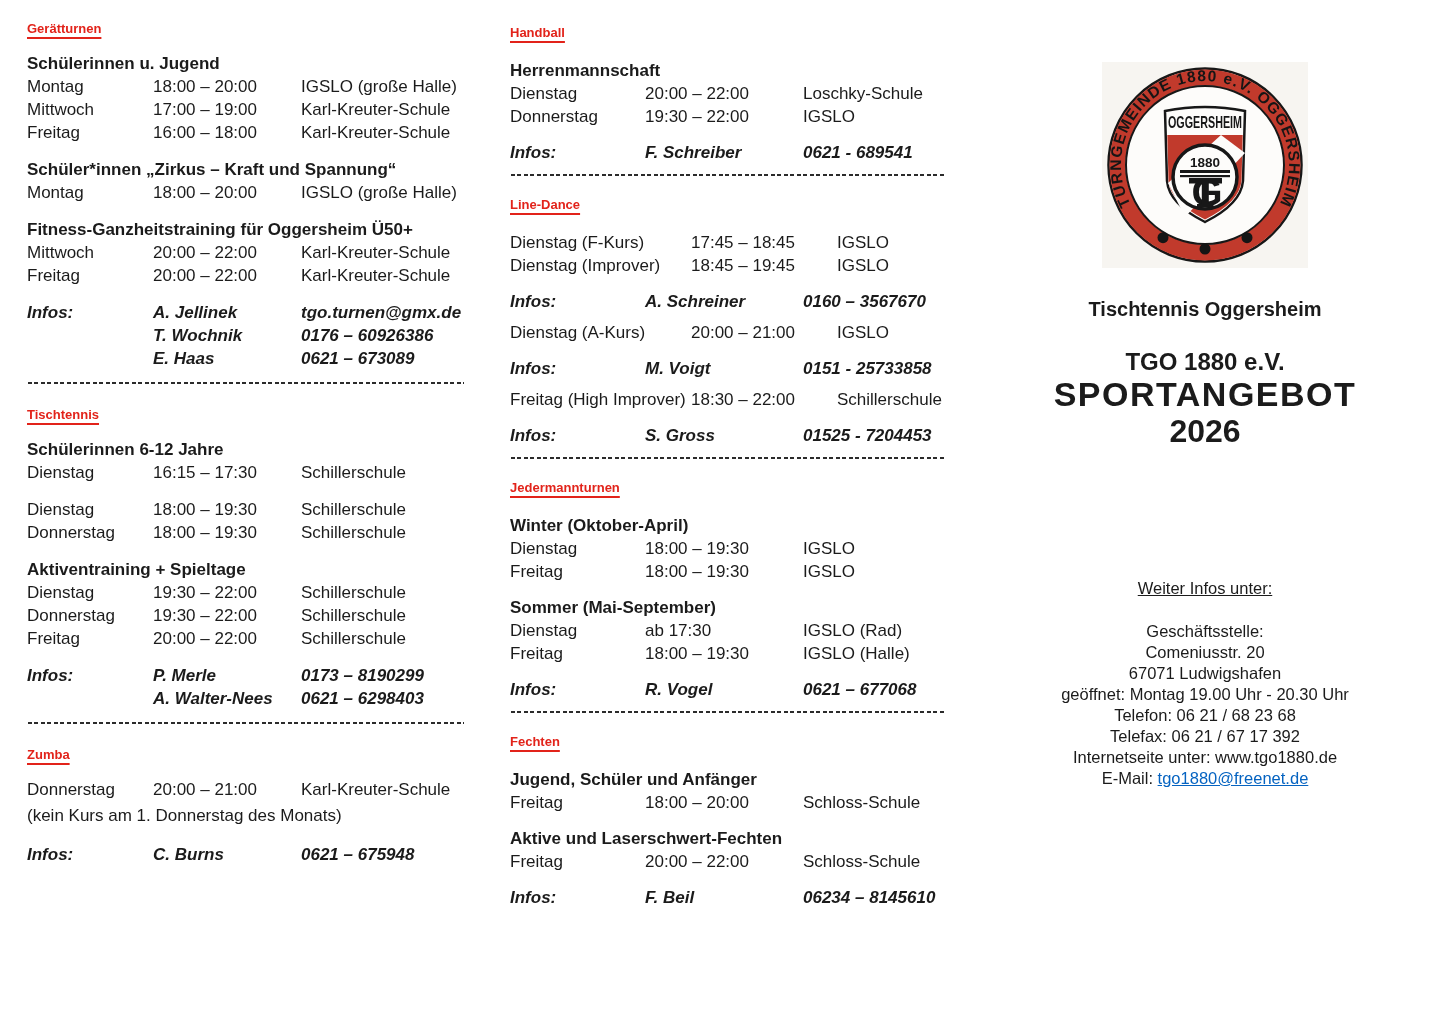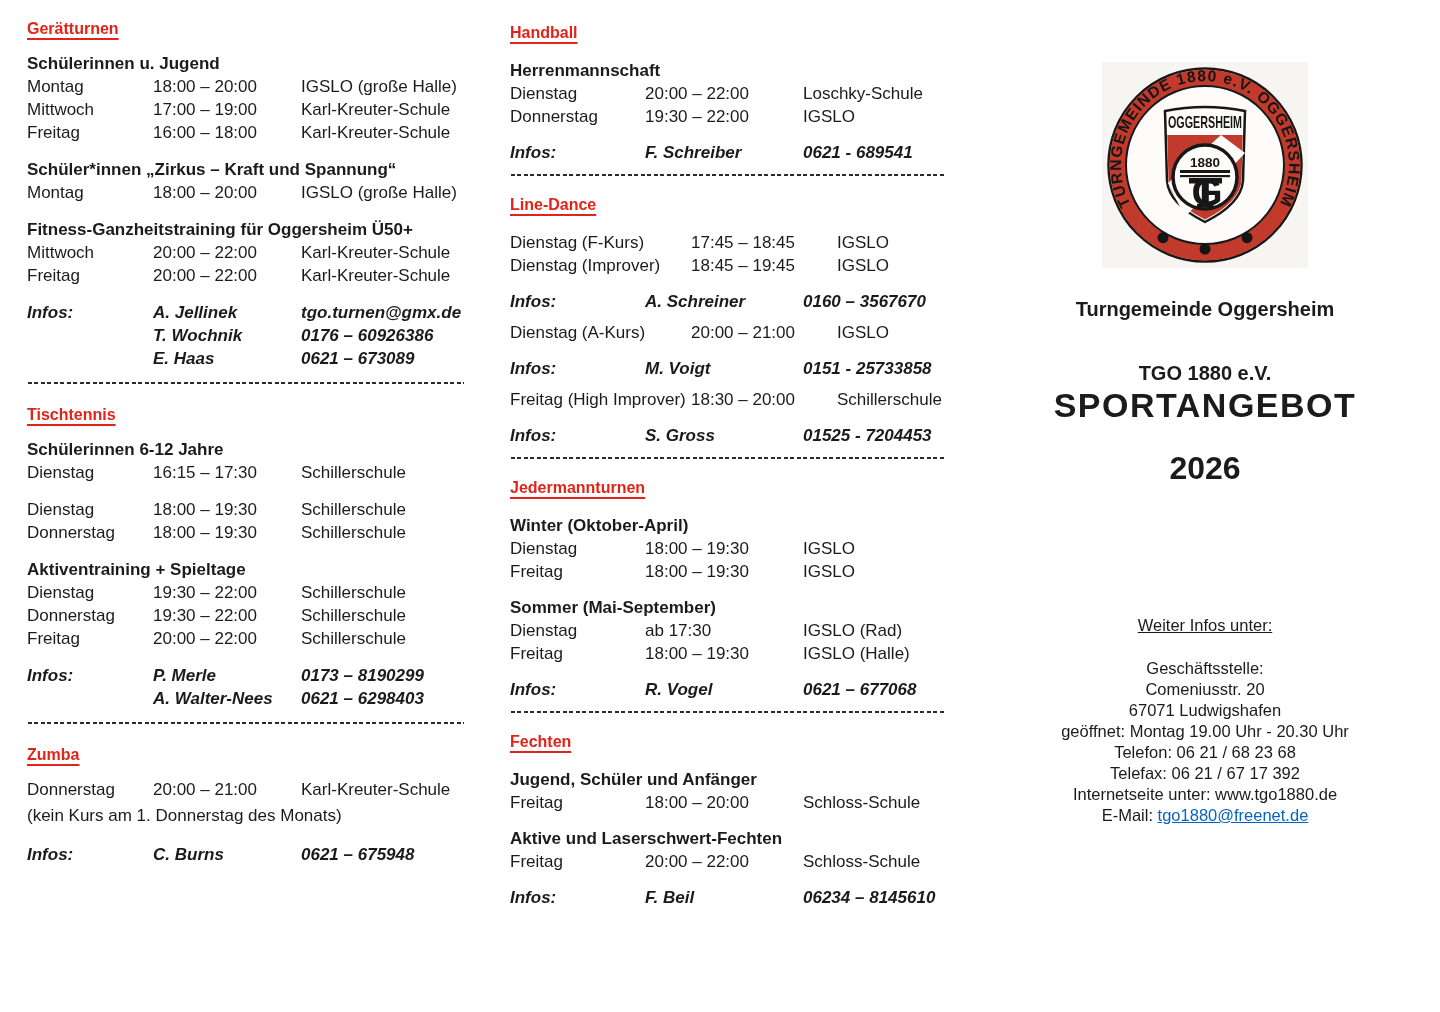--- a/index.html
+++ b/index.html
@@ -13,21 +13,21 @@
     width:1440px;height:1012px;position:relative;background:#ffffff;
     font-family:"Liberation Sans", sans-serif;color:var(--black);
     font-size:17px;overflow:hidden;
   }
   .col{position:absolute;top:18px;}
   #col1{left:27px;width:438px;}
   #col2{left:510px;width:436px;top:22px;}
   #col3{left:992px;width:426px;top:62px;text-align:center;}
 
   .section-title{
-    display:inline-block;font-size:16px;font-weight:700;color:var(--red);
+    display:inline-block;font-size:13px;font-weight:700;color:var(--red);
     text-decoration:underline;text-decoration-thickness:2px;text-underline-offset:4px;
     margin:0 0 13px 0;line-height:21px;text-align:center;
   }
   #col2 .section-title{margin-bottom:16px;}
   .section{margin-bottom:2px;}
   .group{margin:0 0 14px 0;}
   #col2 .group{margin-bottom:13px;}
   .g-heading{font-weight:700;line-height:23px;white-space:nowrap;}
   .row{display:grid;line-height:23px;}
   .grid1{grid-template-columns:108px 130px 1fr;gap:18px;}
@@ -42,23 +42,23 @@
     background-image:repeating-linear-gradient(90deg,#2b2b2b 0 4px,transparent 4px 6.5px);
   }
   #col2 .divider{margin:10px 1px 18px 1px;}
 
   
   .logo-wrap{
     width:206px;height:206px;margin:0 auto 28px auto;
     background:#f7f5f1;display:flex;align-items:center;justify-content:center;
   }
   .org1{font-size:20px;font-weight:700;line-height:26px;}
-  .org2{font-size:20px;font-weight:700;line-height:26px;margin-top:38px;}
+  .org2{font-size:24px;font-weight:700;line-height:26px;margin-top:27px;}
   .big-title{font-size:34px;font-weight:700;letter-spacing:1.5px;line-height:38px;}
-  .big-year{font-size:32px;font-weight:700;margin-top:26px;line-height:36px;}
+  .big-year{font-size:32px;font-weight:700;line-height:36px;}
   .info-heading{margin-top:128px;font-size:16.5px;line-height:22px;}
   .info-heading span{text-decoration:underline;}
   .contact{margin-top:22px;font-size:16.5px;line-height:21px;}
   .contact a{color:var(--blue);text-decoration:underline;}
 </style>
 </head>
 <body>
 
 <div class="col" id="col1">
     <section class="section"><div class="section-title">Gerätturnen</div><div class="group">
@@ -220,21 +220,21 @@
         </div>
       </div><div class="infos">
         <div class="row grid2">
           <span class="cell">Infos:</span>
           <span class="cell">M. Voigt</span>
           <span class="cell">0151 - 25733858</span>
         </div>
       </div><div class="group">
         <div class="row gridw">
           <span class="cell">Freitag (High Improver)</span>
-          <span class="cell">18:30 – 20:00</span>
+          <span class="cell">18:30 – 22:00</span>
           <span class="cell">Schillerschule</span>
         </div>
       </div><div class="infos">
         <div class="row grid2">
           <span class="cell">Infos:</span>
           <span class="cell">S. Gross</span>
           <span class="cell">01525 - 7204453</span>
         </div>
       </div><div class="divider"></div></section>
     <section class="section"><div class="section-title">Jedermannturnen</div><div class="group">
@@ -315,21 +315,21 @@
       <rect x="75" y="105" width="50" height="3" fill="#171717"></rect>
       <rect x="75" y="110" width="50" height="2.2" fill="#171717"></rect>
       <text x="102" y="141" text-anchor="middle" font-size="40" font-weight="bold" fill="#171717">G</text>
       <g fill="#171717">
         <rect x="84" y="113" width="33" height="5.5"></rect>
         <rect x="96.8" y="113" width="7" height="29"></rect>
         <rect x="92" y="139" width="16.5" height="3.5"></rect>
       </g>
     </svg>
   </div>
-  <div class="org1">Turngemeinde Oggersheim</div>
+  <div class="org1">Tischtennis Oggersheim</div>
   <div class="org2">TGO 1880 e.V.</div>
   <div class="big-title">SPORTANGEBOT</div>
   <div class="big-year">2026</div>
   <div class="info-heading"><span>Weiter Infos unter:</span></div>
   <div class="contact">
     <div>Geschäftsstelle:</div>
     <div>Comeniusstr. 20</div>
     <div>67071 Ludwigshafen</div>
     <div>geöffnet: Montag 19.00 Uhr - 20.30 Uhr</div>
     <div>Telefon: 06 21 / 68 23 68</div>

